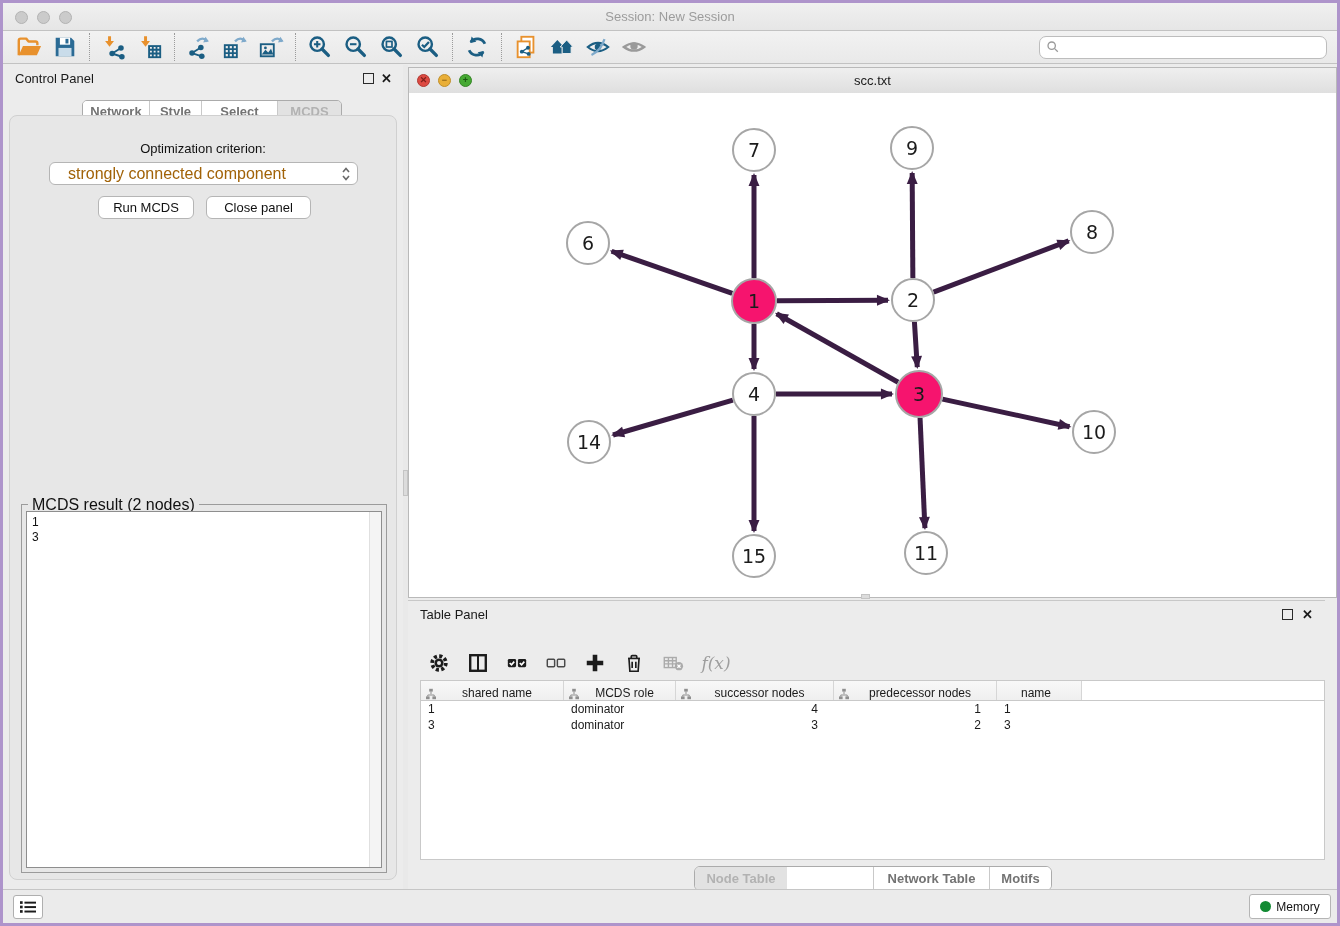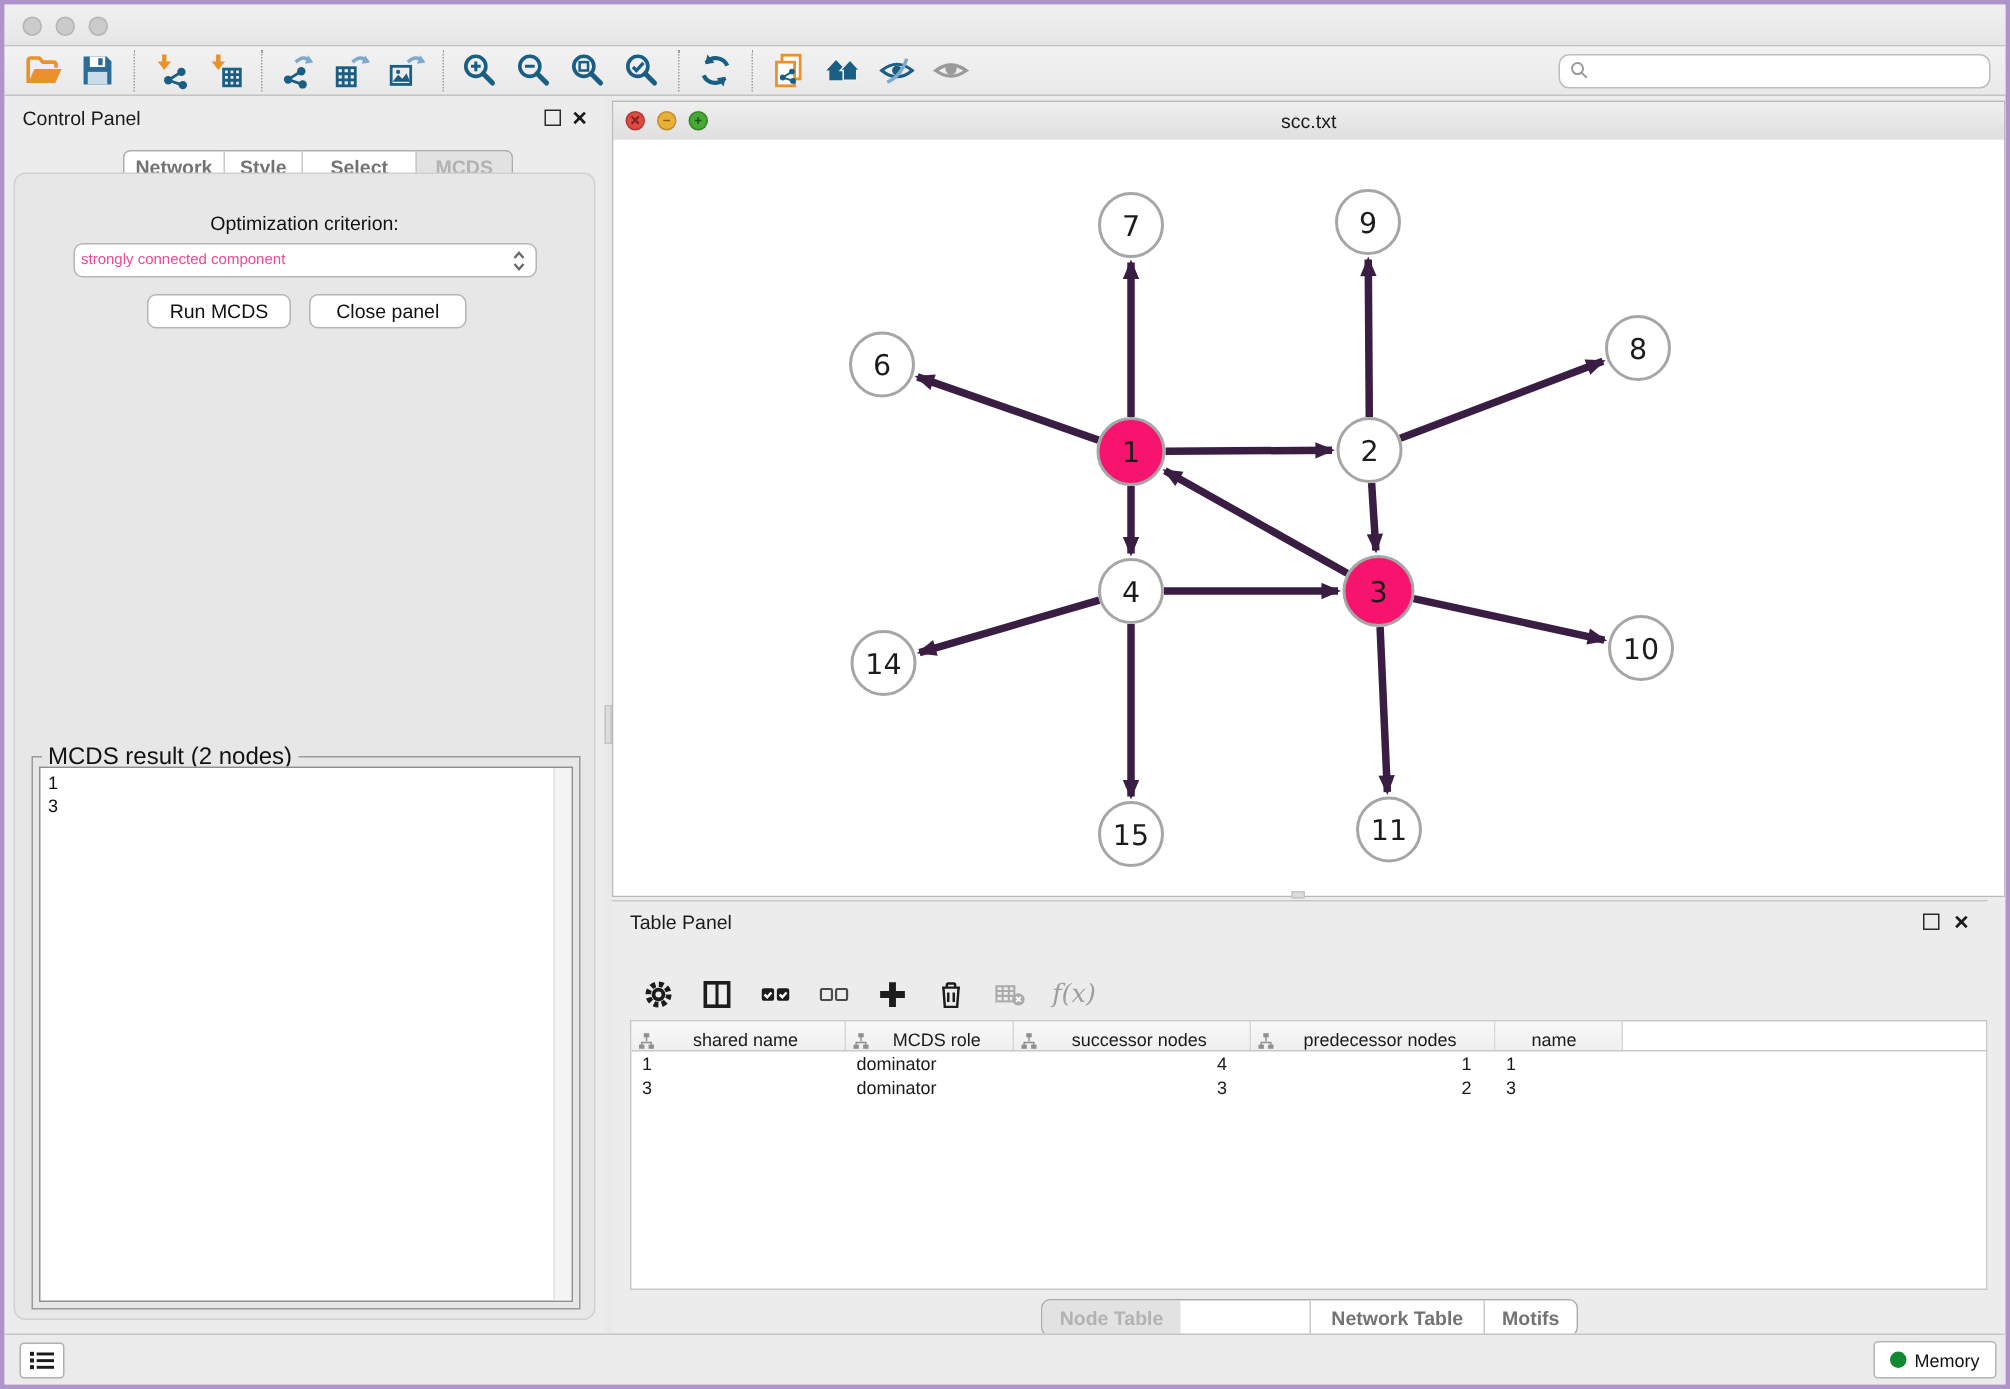--- a/index.html
+++ b/index.html
@@ -24,21 +24,21 @@
   .panel-header-title{position:absolute;left:12px;top:6px;font-size:13px;color:#1A1A1A;}
   .float-btn{position:absolute;width:11px;height:11px;border:1.6px solid #2A2A2A;box-sizing:border-box;background:transparent;padding:0;cursor:pointer;}
   .close-btn{position:absolute;font-size:13px;font-weight:bold;color:#1A1A1A;background:none;border:none;padding:0;cursor:pointer;line-height:13px;}
   .cp-tabs{position:absolute;left:79px;top:35px;display:flex;height:21px;border-radius:5px;overflow:hidden;border:1px solid #ABABAB;}
   .tab-seg{font-size:13px;font-weight:600;line-height:21px;text-align:center;background:#FFFFFF;color:#737373;border:none;border-left:1px solid #C9C9C9;padding:0;cursor:pointer;}
   .tab-seg:first-child{border-left:none;}
   .tab-seg.active{background:#E2E2E2;color:#B2B2B2;}
   .cp-card{position:absolute;left:6px;top:50px;width:386px;bottom:9px;background:#E7E7E7;border:1px solid #D0D0D0;border-radius:8px;}
   .opt-label{position:absolute;left:0;right:0;top:25px;text-align:center;font-size:13px;color:#111;}
   .criterion-select{position:absolute;left:39px;top:46px;width:309px;height:23px;background:#fff;border:1px solid #B5B5B5;border-radius:6px;box-sizing:border-box;display:flex;align-items:center;cursor:pointer;}
-  .criterion-select .sel-text{flex:1;font-size:10px;color:#ec4899;padding-left:4px;white-space:nowrap;overflow:hidden;}
+  .criterion-select .sel-text{flex:1;font-size:16px;color:#a16207;padding-left:18px;white-space:nowrap;overflow:hidden;}
   .criterion-select svg{width:10px;height:18px;margin-right:6px;}
   .cp-btn{position:absolute;top:80px;height:23px;background:#fff;border:1px solid #B5B5B5;border-radius:6px;font-size:13px;color:#111;cursor:pointer;padding:0;}
   .mcds-fieldset{position:absolute;left:11px;top:388px;width:366px;height:369px;border:1px solid #9B9B9B;box-sizing:border-box;}
   .mcds-legend{position:absolute;top:-9px;left:6px;background:#E7E7E7;padding:0 4px;font-size:16px;color:#111;}
   .mcds-textarea{position:absolute;left:4px;right:4px;top:6px;bottom:4px;background:#fff;border:1px solid #8E8E8E;overflow:hidden;}
   .mcds-textarea pre{margin:0;padding:3px 5px;font-family:"Liberation Sans","DejaVu Sans",sans-serif;font-size:12px;line-height:15px;color:#111;}
   .mcds-scroll{position:absolute;right:0;top:0;bottom:0;width:11px;background:#F4F4F4;border-left:1px solid #E0E0E0;}
   
   .v-splitter{position:absolute;left:400px;top:0;width:5px;height:100%;background:#E9E9E9;}
   .v-grip{position:absolute;left:0;top:405px;width:5px;height:26px;background:#DCDCDC;border:1px solid #C4C4C4;box-sizing:border-box;cursor:col-resize;}
@@ -75,20 +75,21 @@
 </style>
 </head>
 <body>
 
 <div class="window">
 
   <div class="titlebar">
     <span class="tl-dot" style="left:12px"></span>
     <span class="tl-dot" style="left:34px"></span>
     <span class="tl-dot" style="left:56px"></span>
+    <div class="title">Session: New Session</div>
   </div>
 
   <div class="toolbar" id="main-toolbar">
     <button class="tb-btn">
         <svg viewBox="0 0 28 28">
           <path d="M3 23 V7 q0-2 2-2 h6 l2.5 3 H21 q2 0 2 2 v2" fill="none" stroke="#E8912D" stroke-width="2.6" stroke-linejoin="round"></path>
           <path d="M3 23 l4.5-10 H27 l-4.5 10 Z" fill="#E8912D"></path>
         </svg>
       </button>
       <button class="tb-btn">

